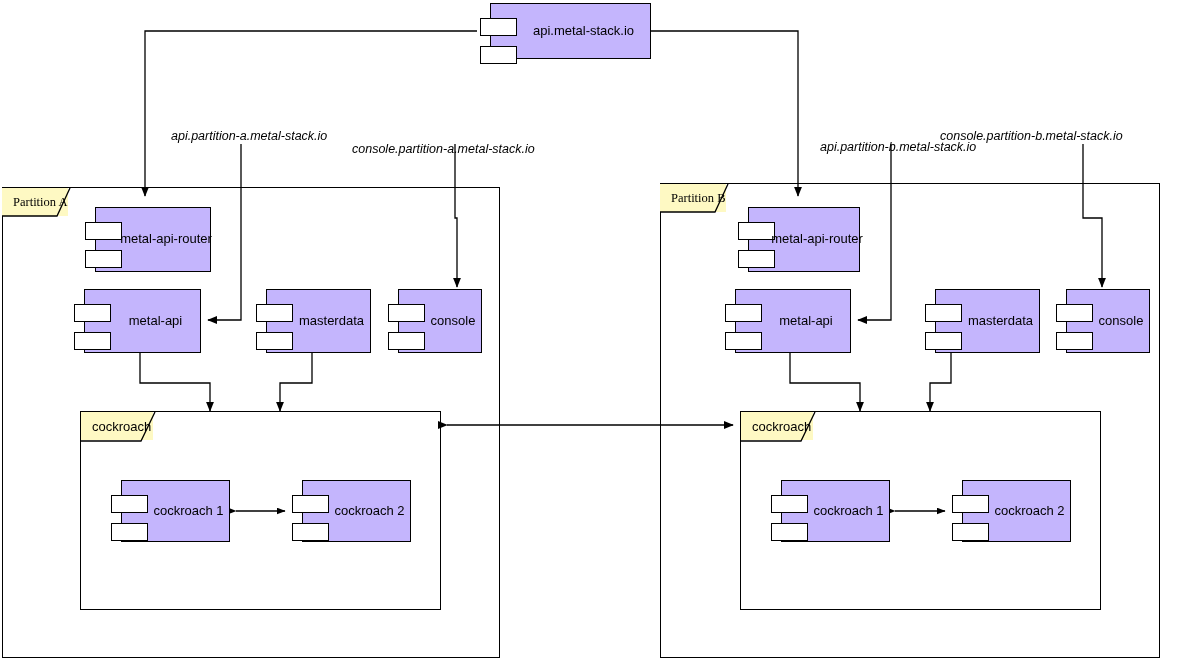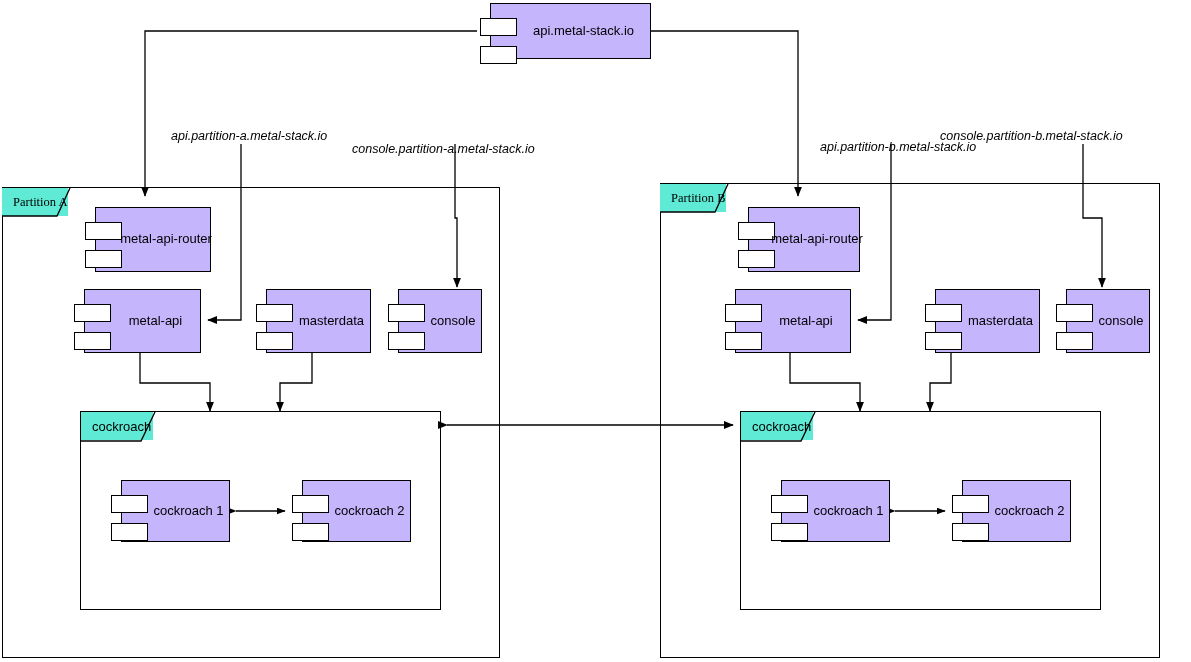--- a/index.html
+++ b/index.html
@@ -47,21 +47,21 @@
   .container{
     position:absolute;
     border:1.4px solid #000;
     background:transparent;
     box-sizing:border-box;
   }
   .container-tab{
     position:absolute;
     height:28px;
     box-sizing:border-box;
-    background:#5eead4;
+    background:#fef9c3;
     display:flex;align-items:center;
     padding-left:11px;
     font-size:12.5px;
     white-space:nowrap;
   }
   .partition-tab{
     font-family:"Liberation Serif", serif;
     font-size:12.5px;
   }
   .cockroach-tab{

